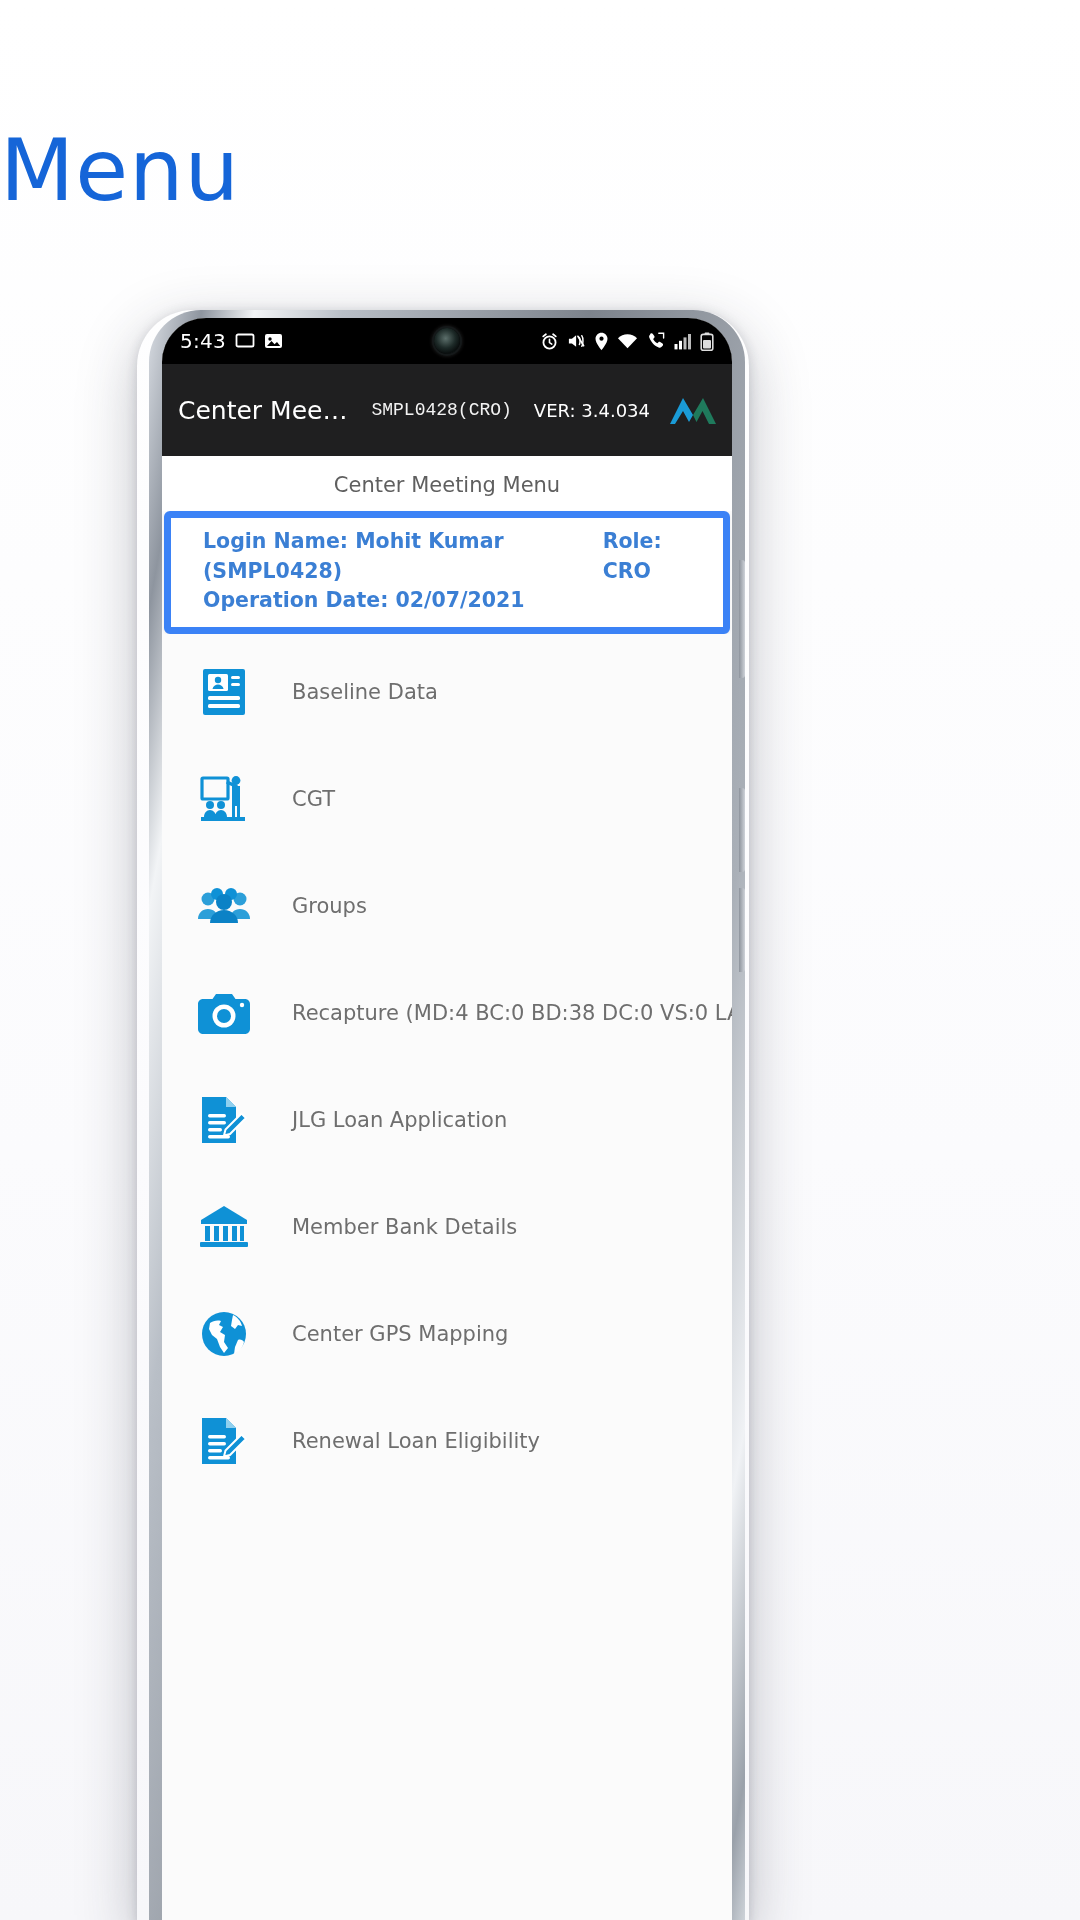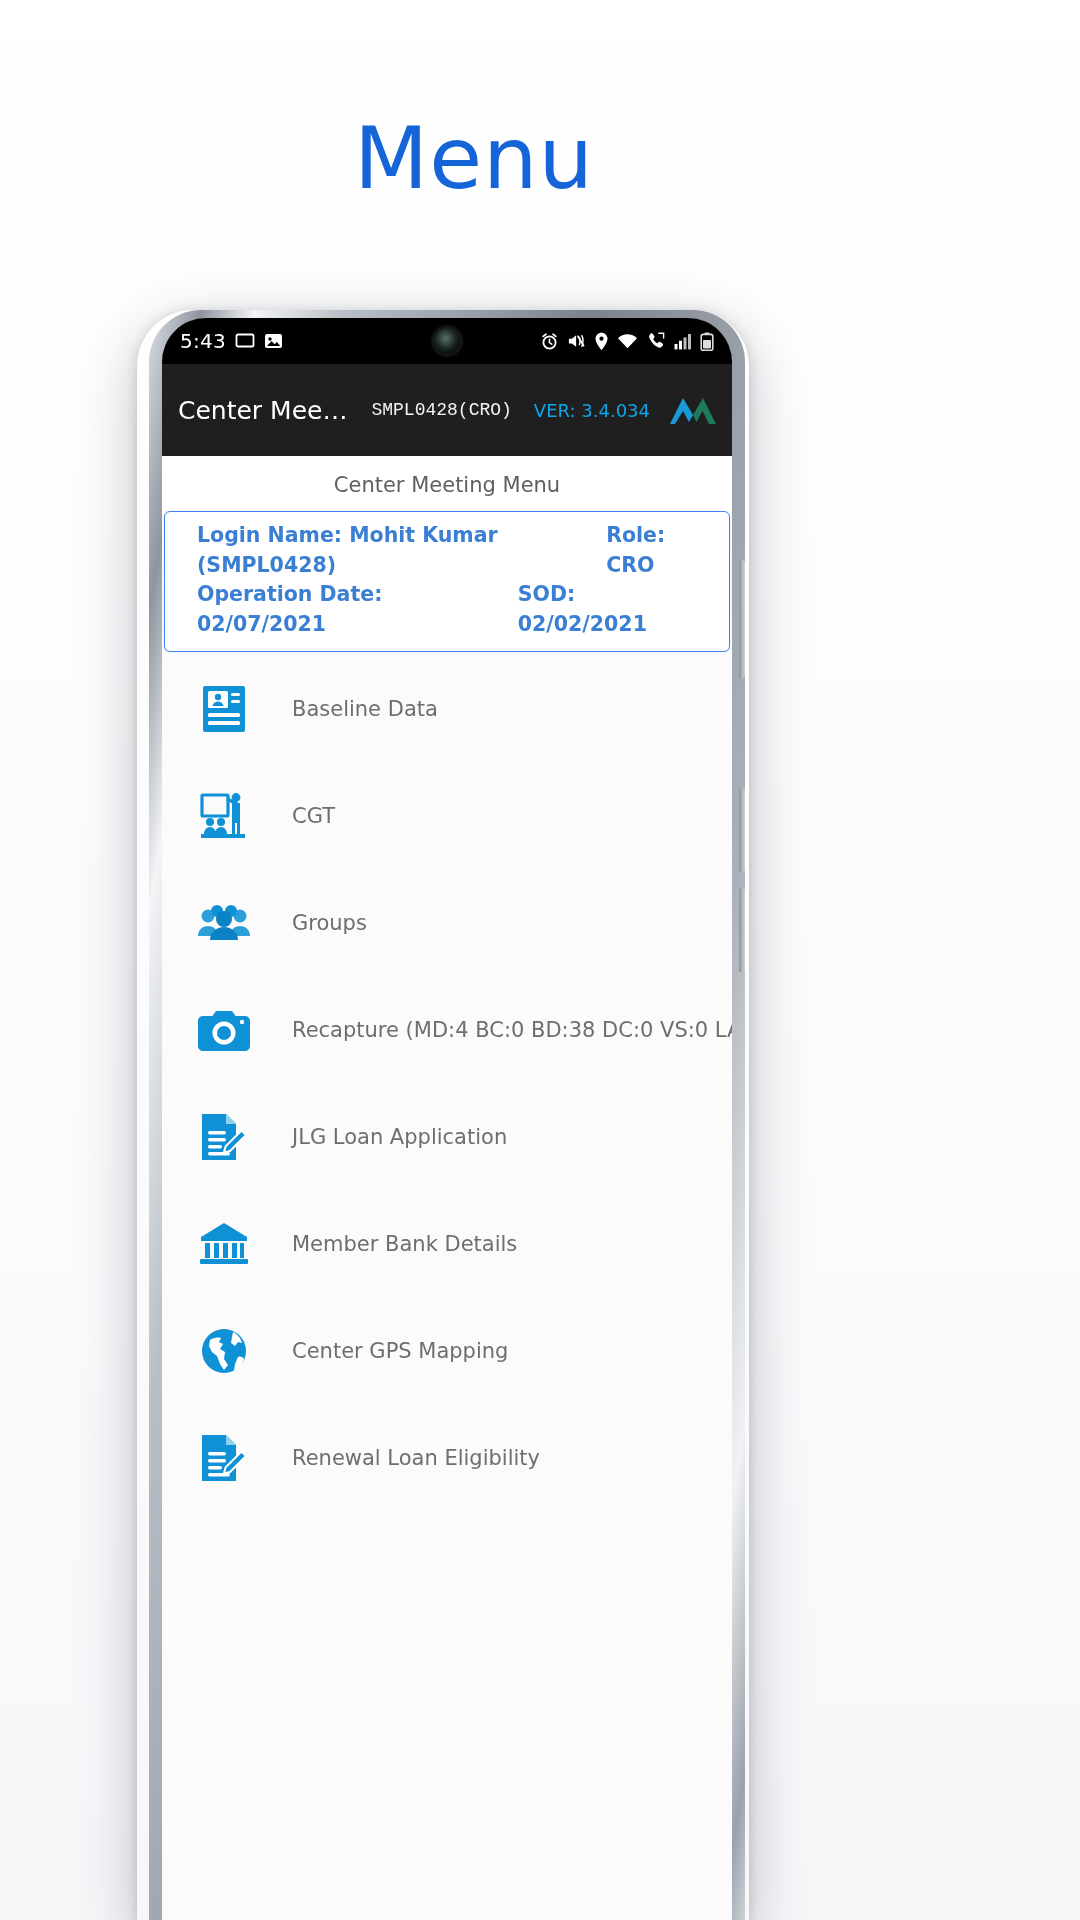--- a/index.html
+++ b/index.html
@@ -11,22 +11,21 @@
   }
   .page {
     position: relative;
     width: 1080px; height: 1920px;
     background: linear-gradient(180deg,#ffffff 0%,#fbfbfd 60%,#f7f7fa 100%);
   }
 
   
   .page-title {
     position: absolute;
-    top: 108px; left: 0; width: 948px;
-    text-align: center;
+    top: 120px; left: 0; width: 948px;
     font-size: 86px;
     font-weight: 400;
     letter-spacing: 1px;
     color: #1565d8;
     font-family: "DejaVu Sans", sans-serif;
   }
 
   
   .phone-wrap {
     position: absolute;
@@ -105,41 +104,41 @@
   .appbar-title {
     color: #ffffff; font-size: 25px; font-weight: 400;
     white-space: nowrap;
     font-family: "DejaVu Sans", sans-serif;
   }
   .appbar-user {
     color: #f2f2f2; font-size: 18px; margin-left: 14px; white-space: nowrap;
     font-family: Liberation Mono, monospace;
   }
   .appbar-ver {
-    color: #0ea5e9; font-size: 18px; margin-left: 12px; white-space: nowrap;
+    color: #ffffff; font-size: 18px; margin-left: 12px; white-space: nowrap;
     font-family: "DejaVu Sans", sans-serif;
   }
   .appbar-logo { margin-left: auto; display: flex; align-items: center; }
 
   
   .content { background: #fbfbfb; width: 100%; height: calc(1607px - 46px - 76px); }
 
   .screen-subtitle {
     text-align: center;
     color: #5f5f5f;
     font-size: 21px;
     padding: 17px 12px 14px;
     background: #fff;
     font-family: "DejaVu Sans", sans-serif;
   }
 
   .info-card {
     margin: 0 2px;
     background: #ffffff;
-    border: 1px solid #3b82f6;
+    border: 7px solid #3b82f6;
     border-radius: 6px;
     box-shadow: 0 1px 3px rgba(0,0,0,.07);
     padding: 9px 14px 11px;
   }
   .info-row {
     display: flex; justify-content: space-between; align-items: baseline;
     color: #3b7fd4;
     font-size: 20.5px;
     font-weight: 700;
     line-height: 1.45;
@@ -272,21 +271,20 @@
 
             <div class="screen-subtitle">Center Meeting Menu</div>
 
             <div class="info-card">
               <div class="info-row">
                 <span class="left">Login Name: Mohit Kumar (SMPL0428)</span>
                 <span class="right">Role:  CRO</span>
               </div>
               <div class="info-row">
                 <span class="left">Operation Date: 02/07/2021</span>
-                <span class="right">SOD: 02/02/2021</span>
               </div>
             </div>
 
             <div class="menu-list">
 
               <div class="menu-item">
                 <span class="menu-icon">
                   <svg width="46" height="50" viewBox="0 0 46 50">
                     <rect x="2" y="2" width="42" height="46" rx="2" fill="#0f91d6"></rect>
                     <rect x="7" y="7" width="20" height="17" rx="1.5" fill="#fff"></rect>

